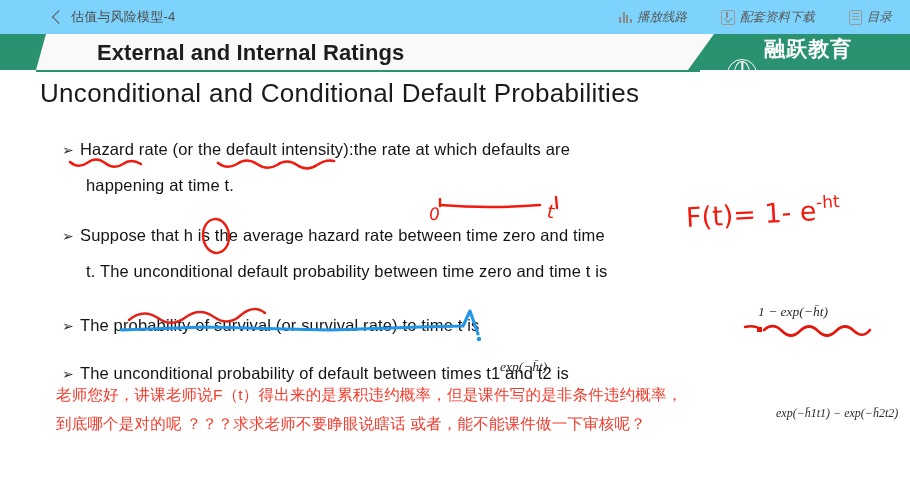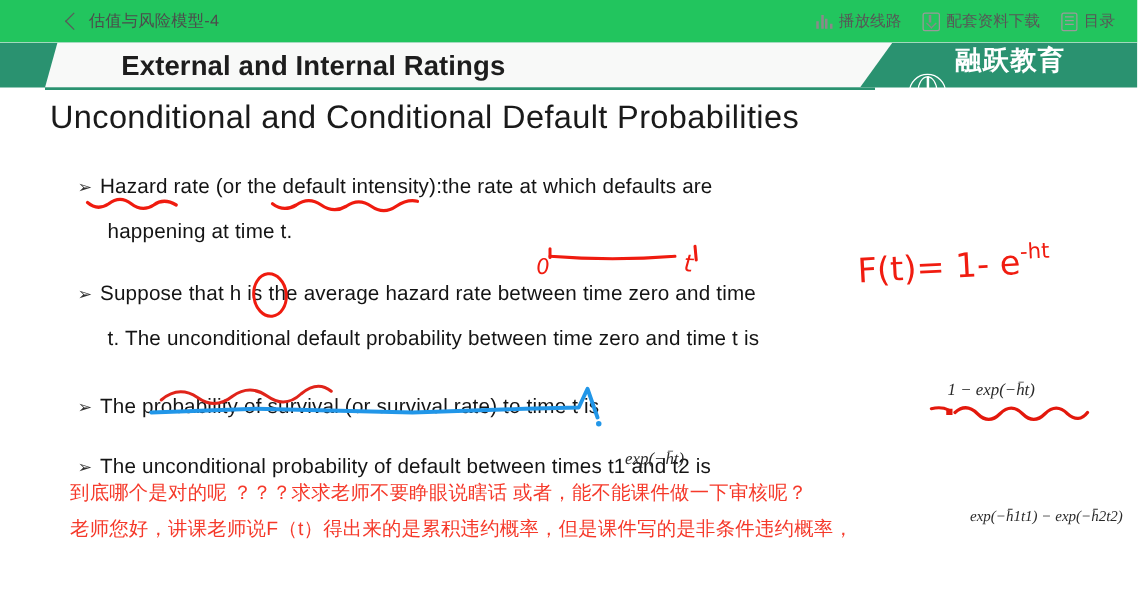--- a/index.html
+++ b/index.html
@@ -13,21 +13,21 @@
     overflow: hidden;
     font-family: "Liberation Sans", "DejaVu Sans", sans-serif;
     position: relative;
   }
 
   
   .topbar {
     position: absolute;
     left: 0; top: 0;
     width: 910px; height: 34px;
-    background: #22c55e;
+    background: #7dd3fc;
     display: flex;
     align-items: center;
     box-sizing: border-box;
     padding: 0 18px 0 54px;
   }
   .back-group {
     display: flex;
     align-items: center;
     gap: 7px;
   }
@@ -41,21 +41,22 @@
   .course-title {
     font-size: 13px;
     color: #4c4c4c;
     letter-spacing: .2px;
     white-space: nowrap;
   }
   .topbar-spacer { flex: 1 1 auto; }
   .top-actions {
     display: flex;
     align-items: flex-end;
-    gap: 17px;
+    gap: 34px;
+    font-style: italic;
   }
   .top-action {
     display: flex;
     align-items: center;
     gap: 5px;
     color: #575757;
     font-size: 12.5px;
     white-space: nowrap;
     cursor: pointer;
   }
@@ -348,15 +349,15 @@
 
     <path fill="none" stroke="#e3180c" stroke-width="2.6" stroke-linecap="round" d="M764,296 q9,-8 18,1 q9,9 18,0 q9,-9 18,0 q9,9 18,0 q9,-9 18,0 q9,8 16,-1"></path>
     <rect x="757" y="293" width="5" height="5" fill="#e3180c"></rect>
 
     <path fill="none" stroke="#e3180c" stroke-width="2.4" stroke-linecap="round" d="M745,293 q8,-2 14,1"></path>
   </svg>
 
 </div>
 
 <div class="comment">
+  <div>老师您好，讲课老师说F（t）得出来的是累积违约概率，但是课件写的是非条件违约概率，</div>
   <div>到底哪个是对的呢 ？？？求求老师不要睁眼说瞎话 或者，能不能课件做一下审核呢？</div>
-  <div>老师您好，讲课老师说F（t）得出来的是累积违约概率，但是课件写的是非条件违约概率，</div>
 </div>
 
 </body></html>

